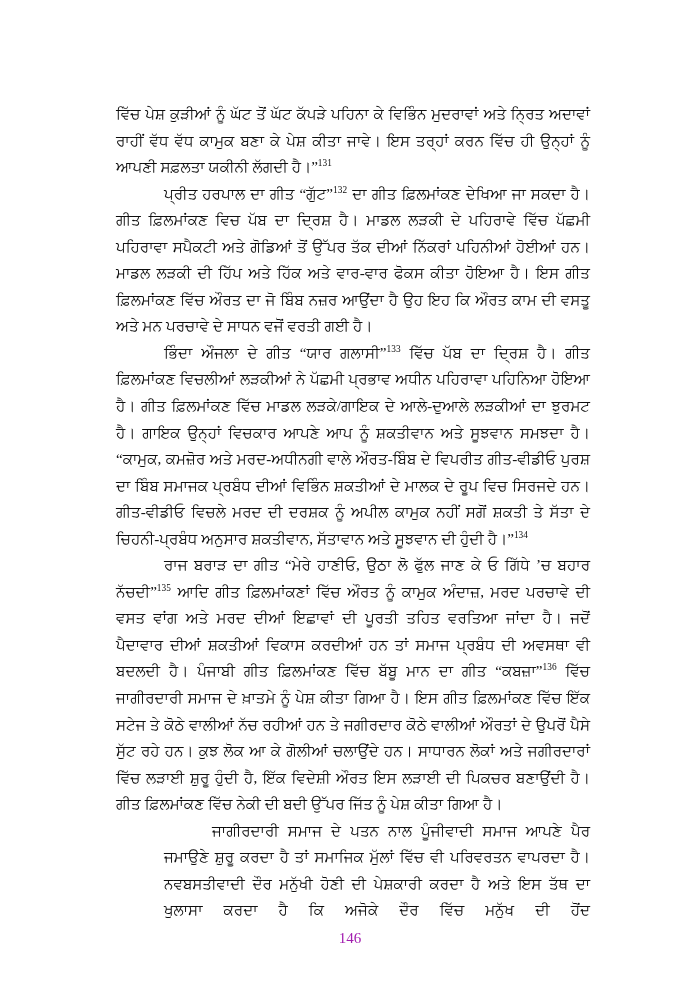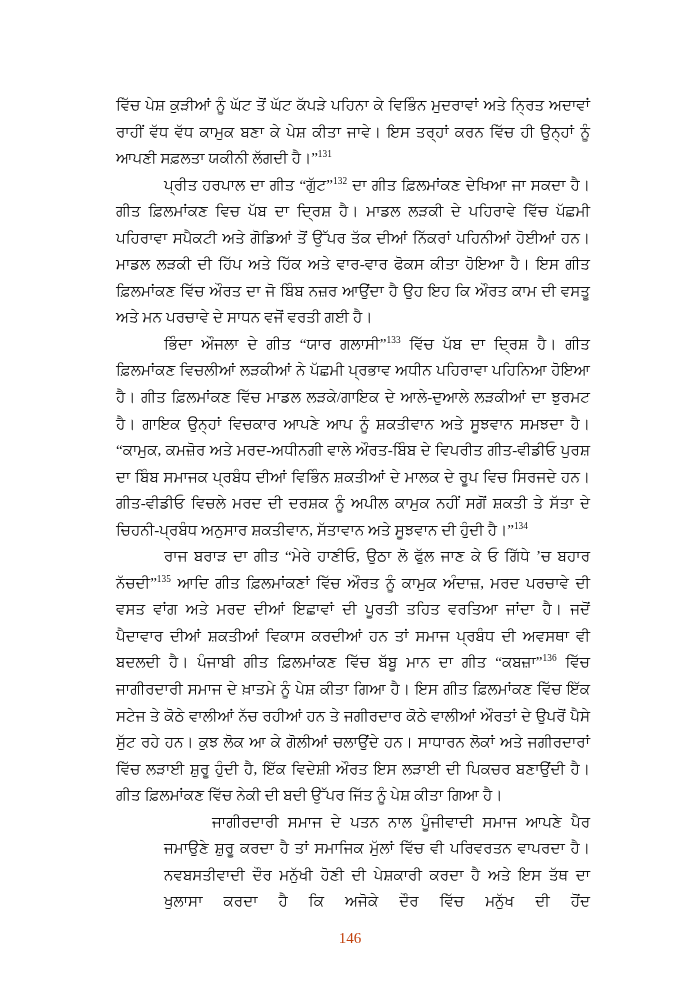--- a/index.html
+++ b/index.html
@@ -26,21 +26,21 @@
     top: 0;
     width: 700px;
     height: 989px;
     background: #ffffff;
   }
 
   
   .text-column {
     position: absolute;
     left: 116px;
-    top: 92px;
+    top: 101px;
     width: 474px;
   }
 
   .para {
     margin: 0;
     padding: 0;
     text-align: justify;
     text-justify: inter-word;
     text-indent: 48px;
     font-size: 15.1px;
@@ -73,21 +73,21 @@
 
   
   .folio {
     position: absolute;
     left: 0;
     top: 928px;
     width: 700px;
     text-align: center;
     font-size: 15px;
     line-height: 20px;
-    color: #c2410c;
+    color: #a21caf;
     font-family: "Liberation Serif", "DejaVu Serif", serif;
   }
 </style>
 </head>
 <body>
 
 <div class="page">
 
   <div class="text-column">
 

